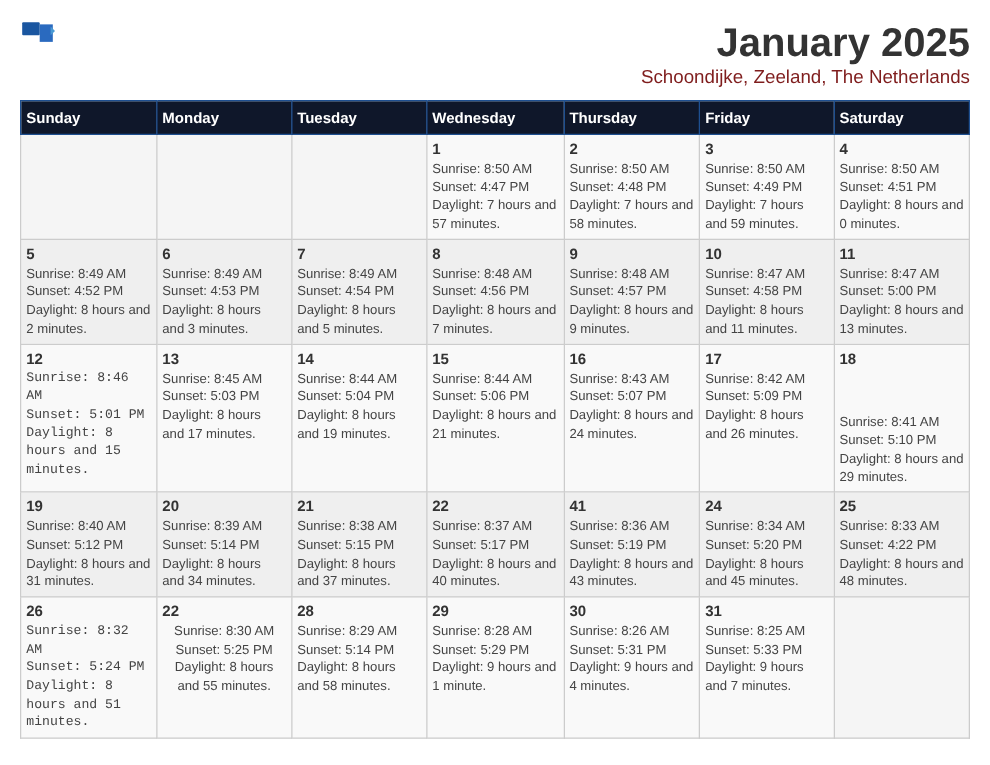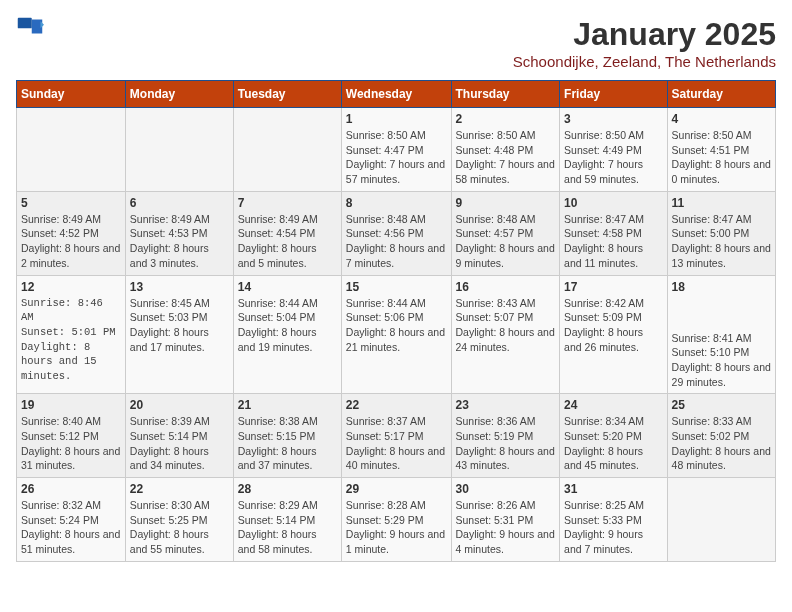--- a/index.html
+++ b/index.html
@@ -45,21 +45,21 @@
     .calendar-subtitle {
       font-size: 15px;
       color: #7f1d1d;
     }
     .calendar {
       width: 100%;
       border-collapse: collapse;
       font-size: 11px;
     }
     .calendar thead th {
-      background-color: #c2410c;
+      background-color: #0f172a;
       color: #fff;
       padding: 6px 4px;
       text-align: left;
       font-size: 12px;
       font-weight: bold;
       border: 1px solid #1e4f90;
     }
     .calendar tbody td {
       border: 1px solid #ccc;
       vertical-align: top;
@@ -257,48 +257,48 @@
 Sunset: 5:15 PM
 Daylight: 8 hours and 37 minutes.</div>
         </td>
         <td>
           <div class="day-number">22</div>
           <div class="day-info" style="white-space: pre-line;">Sunrise: 8:37 AM
 Sunset: 5:17 PM
 Daylight: 8 hours and 40 minutes.</div>
         </td>
         <td>
-          <div class="day-number">23</div>
+          <div class="day-number">41</div>
           <div class="day-info" style="white-space: pre-line;">Sunrise: 8:36 AM
 Sunset: 5:19 PM
 Daylight: 8 hours and 43 minutes.</div>
         </td>
         <td>
           <div class="day-number">24</div>
           <div class="day-info" style="white-space: pre-line;">Sunrise: 8:34 AM
 Sunset: 5:20 PM
 Daylight: 8 hours and 45 minutes.</div>
         </td>
         <td>
           <div class="day-number">25</div>
           <div class="day-info" style="white-space: pre-line;">Sunrise: 8:33 AM
-Sunset: 5:02 PM
+Sunset: 4:22 PM
 Daylight: 8 hours and 48 minutes.</div>
         </td>
       </tr>
       <tr>
         <td>
           <div class="day-number">26</div>
-          <div class="day-info" style="white-space: pre-line;">Sunrise: 8:32 AM
+          <div class="day-info" style="white-space: pre-line; font-family: Liberation Mono, monospace;">Sunrise: 8:32 AM
 Sunset: 5:24 PM
 Daylight: 8 hours and 51 minutes.</div>
         </td>
         <td>
           <div class="day-number">22</div>
-          <div class="day-info" style="white-space: pre-line;">Sunrise: 8:30 AM
+          <div class="day-info" style="white-space: pre-line; text-align: center;">Sunrise: 8:30 AM
 Sunset: 5:25 PM
 Daylight: 8 hours and 55 minutes.</div>
         </td>
         <td>
           <div class="day-number">28</div>
           <div class="day-info" style="white-space: pre-line;">Sunrise: 8:29 AM
 Sunset: 5:14 PM
 Daylight: 8 hours and 58 minutes.</div>
         </td>
         <td>

